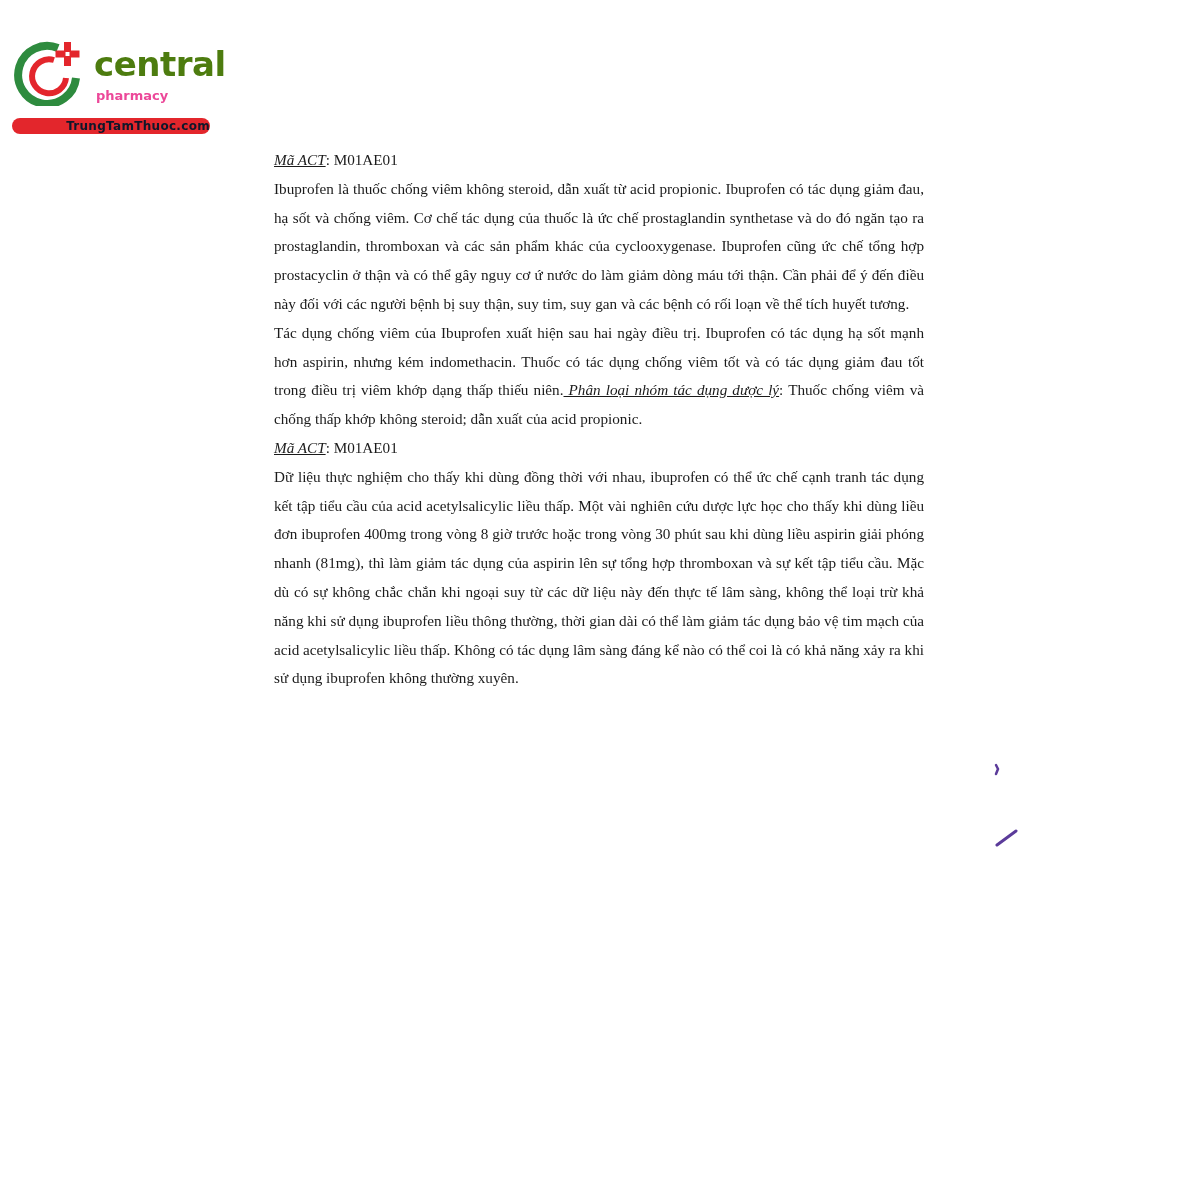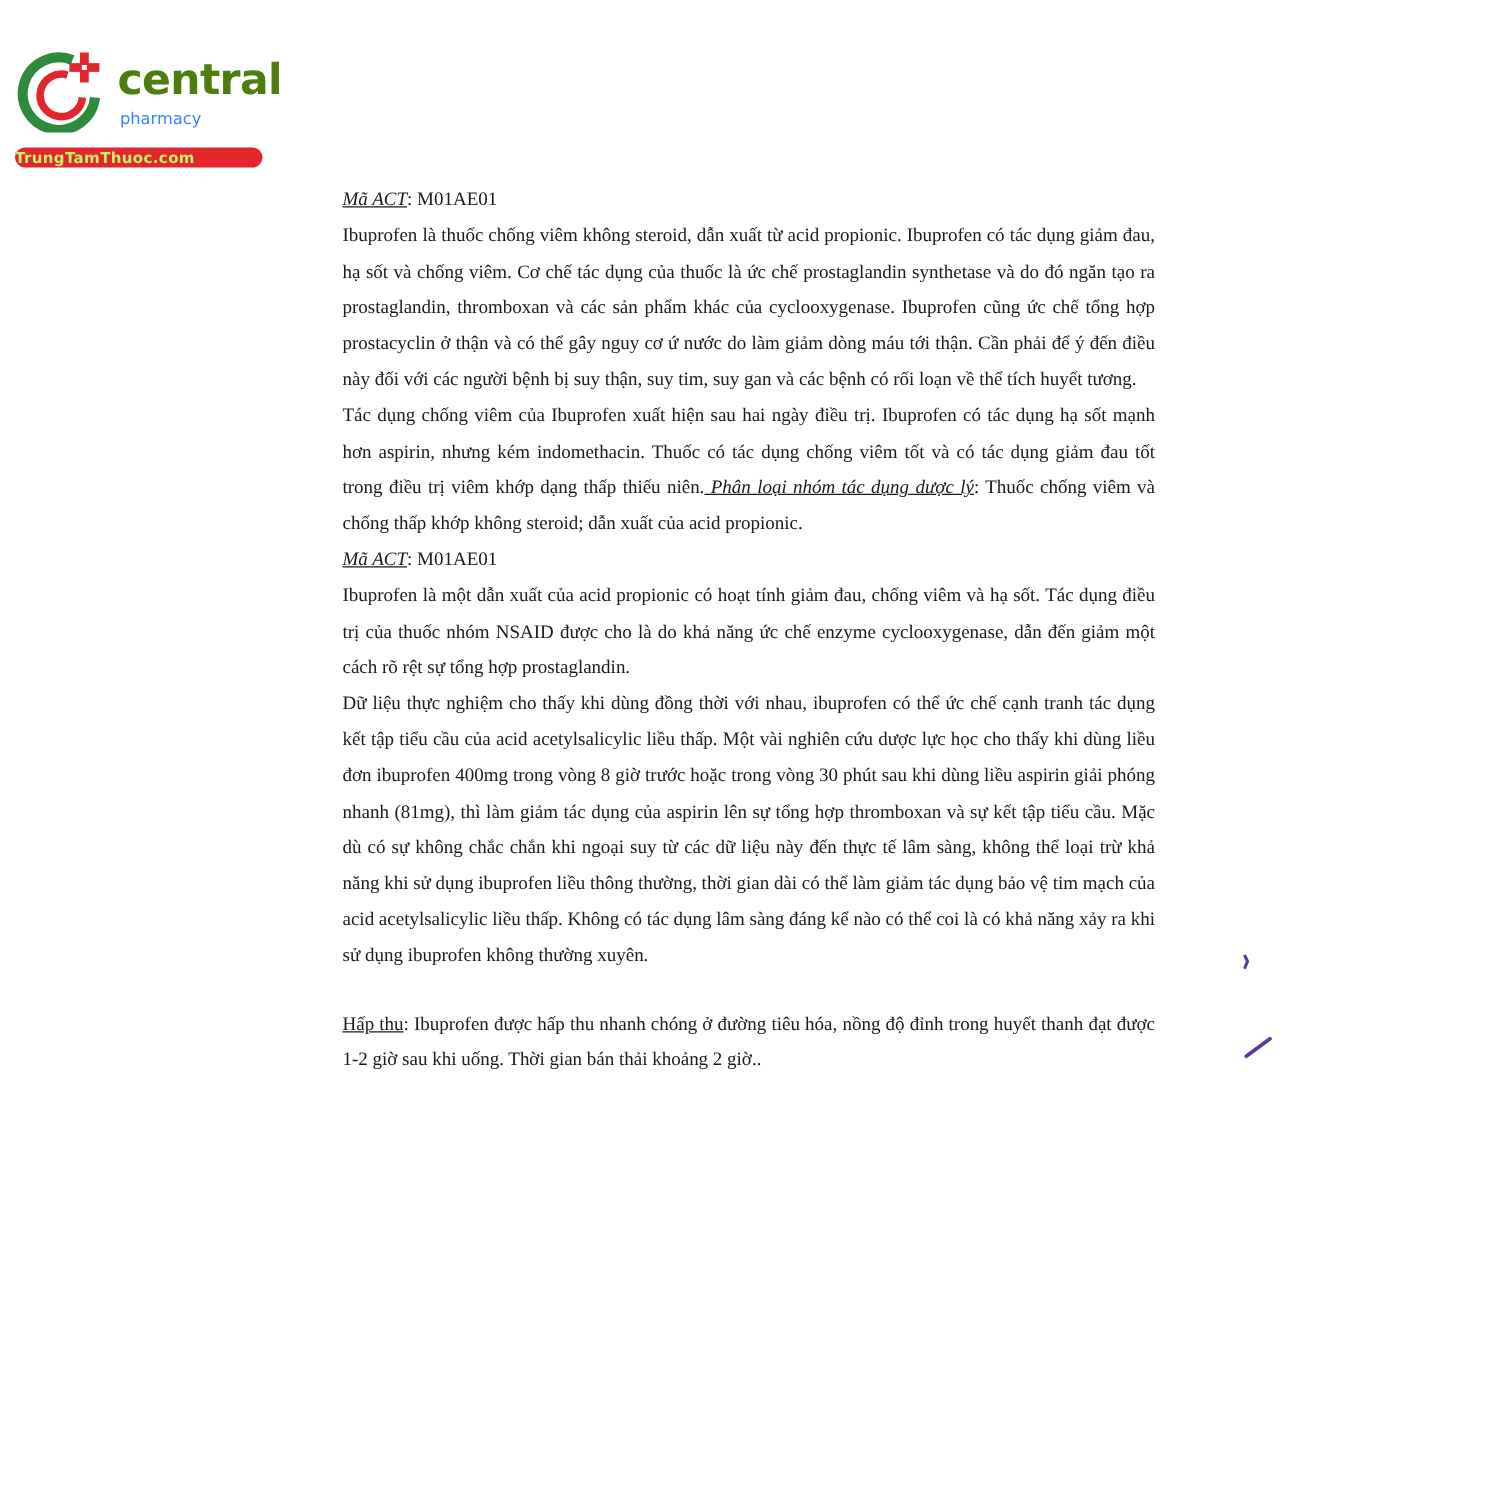--- a/index.html
+++ b/index.html
@@ -8,26 +8,26 @@
     font-family: "Liberation Serif", "DejaVu Serif", serif; color: #1a1a1a;
   }
   .logo { position: absolute; left: 10px; top: 38px; width: 205px; height: 100px; }
   .logo-mark { position: absolute; left: 0; top: 0; width: 76px; height: 68px; }
   .logo-word {
     position: absolute; left: 84px; top: 6px; font-family: "DejaVu Sans", sans-serif;
     font-size: 34px; font-weight: bold; color: #4d7c0f; letter-spacing: -0.5px; line-height: 40px;
   }
   .logo-sub {
     position: absolute; left: 86px; top: 50px; font-family: "DejaVu Sans", sans-serif;
-    font-size: 13px; font-weight: normal; color: #3b82f6; line-height: 16px;
+    font-size: 13px; font-weight: bold; color: #ec4899; line-height: 16px;
   }
   .logo-pill {
     position: absolute; left: 2px; top: 80px; width: 198px; height: 16px; border-radius: 8px;
-    background: #e3262c; color: #bef264; font-family: "DejaVu Sans", sans-serif; font-weight: bold;
-    font-size: 12px; line-height: 16px; text-align: left; letter-spacing: 0.3px;
+    background: #e3262c; color: #0f172a; font-family: "DejaVu Sans", sans-serif; font-weight: bold;
+    font-size: 12px; line-height: 16px; text-align: right; letter-spacing: 0.3px;
   }
   .doc { position: absolute; left: 274px; top: 146px; width: 650px; font-size: 15.2px; line-height: 28.8px; }
   .doc p { margin: 0; text-align: justify; }
   .h { font-weight: bold; font-size: 16px; margin: 0; line-height: 28px; }
   .u { text-decoration: underline; }
   .ui { text-decoration: underline; font-style: italic; margin-top: 36px; }
   .gap { height: 26px; }
   .mark { position: absolute; }
 </style>
 </head>
@@ -44,24 +44,22 @@
   <div class="logo-word">central</div>
   <div class="logo-sub">pharmacy</div>
   <div class="logo-pill">TrungTamThuoc.com</div>
 </div>
 
 <div class="doc">
   <p><span class="ui">Mã ACT</span><span>:</span><span> M01AE01</span></p>
   <p>Ibuprofen là thuốc chống viêm không steroid, dẫn xuất từ acid propionic. Ibuprofen có tác dụng giảm đau, hạ sốt và chống viêm. Cơ chế tác dụng của thuốc là ức chế prostaglandin synthetase và do đó ngăn tạo ra prostaglandin, thromboxan và các sản phẩm khác của cyclooxygenase. Ibuprofen cũng ức chế tổng hợp prostacyclin ở thận và có thể gây nguy cơ ứ nước do làm giảm dòng máu tới thận. Cần phải để ý đến điều này đối với các người bệnh bị suy thận, suy tim, suy gan và các bệnh có rối loạn về thể tích huyết  tương.</p>
   <p><span>Tác dụng chống viêm của Ibuprofen xuất hiện sau hai ngày điều trị. Ibuprofen có tác dụng hạ sốt mạnh hơn aspirin, nhưng kém indomethacin. Thuốc có tác dụng chống viêm tốt và có tác dụng giảm đau tốt trong điều trị viêm khớp dạng thấp thiếu niên.</span><span class="ui"> Phân loại nhóm tác dụng dược lý</span><span>:</span><span> Thuốc chống viêm và chống thấp khớp không steroid; dẫn xuất của acid propionic.</span></p>
   <p><span class="ui">Mã ACT</span><span>:</span><span> M01AE01</span></p>
-  <p>Ibuprofen là một dẫn xuất của acid propionic có hoạt tính giảm đau, chống viêm và hạ sốt. Tác dụng điều trị của thuốc nhóm NSAID được cho là do khả năng ức chế enzyme cyclooxygenase, dẫn đến giảm một cách rõ rệt sự tổng hợp prostaglandin.</p>
   <p>Dữ liệu thực nghiệm cho thấy khi dùng đồng thời với nhau, ibuprofen có thể ức chế cạnh tranh tác dụng kết tập tiểu cầu của acid acetylsalicylic liều thấp. Một vài nghiên cứu dược lực học cho thấy khi dùng liều đơn ibuprofen 400mg trong vòng 8 giờ trước hoặc trong vòng 30 phút sau khi dùng liều aspirin giải phóng nhanh (81mg), thì làm giảm tác dụng của aspirin lên sự tổng hợp thromboxan và sự kết tập tiểu cầu. Mặc dù có sự không chắc chắn khi ngoại suy từ các dữ liệu này đến thực tế lâm sàng, không thể loại trừ khả năng khi sử dụng ibuprofen liều thông thường, thời gian dài có thể làm giảm tác dụng bảo vệ tim mạch của acid acetylsalicylic liều thấp. Không có tác dụng lâm sàng đáng kể nào có thể coi là có khả năng xảy ra khi sử dụng ibuprofen không thường xuyên.</p>
   <div class="gap"></div>
-  <p><span class="u">Hấp thu</span><span>: Ibuprofen được hấp thu nhanh chóng ở đường tiêu hóa, nồng độ đỉnh trong huyết thanh đạt được 1-2 giờ sau khi uống. Thời gian bán thải khoảng 2 giờ..</span></p>
 </div>
 
 <svg class="mark" style="left:990px;top:762px;width:12px;height:16px" viewBox="0 0 12 16">
   <path d="M6 3 L8 7 L6 12" stroke="#5b3b9a" stroke-width="2.5" fill="none" stroke-linecap="round"></path>
 </svg>
 <svg class="mark" style="left:994px;top:826px;width:26px;height:22px" viewBox="0 0 26 22">
   <path d="M3 19 L22 5" stroke="#5b3b9a" stroke-width="3" fill="none" stroke-linecap="round"></path>
 </svg>
 
 </body></html>

